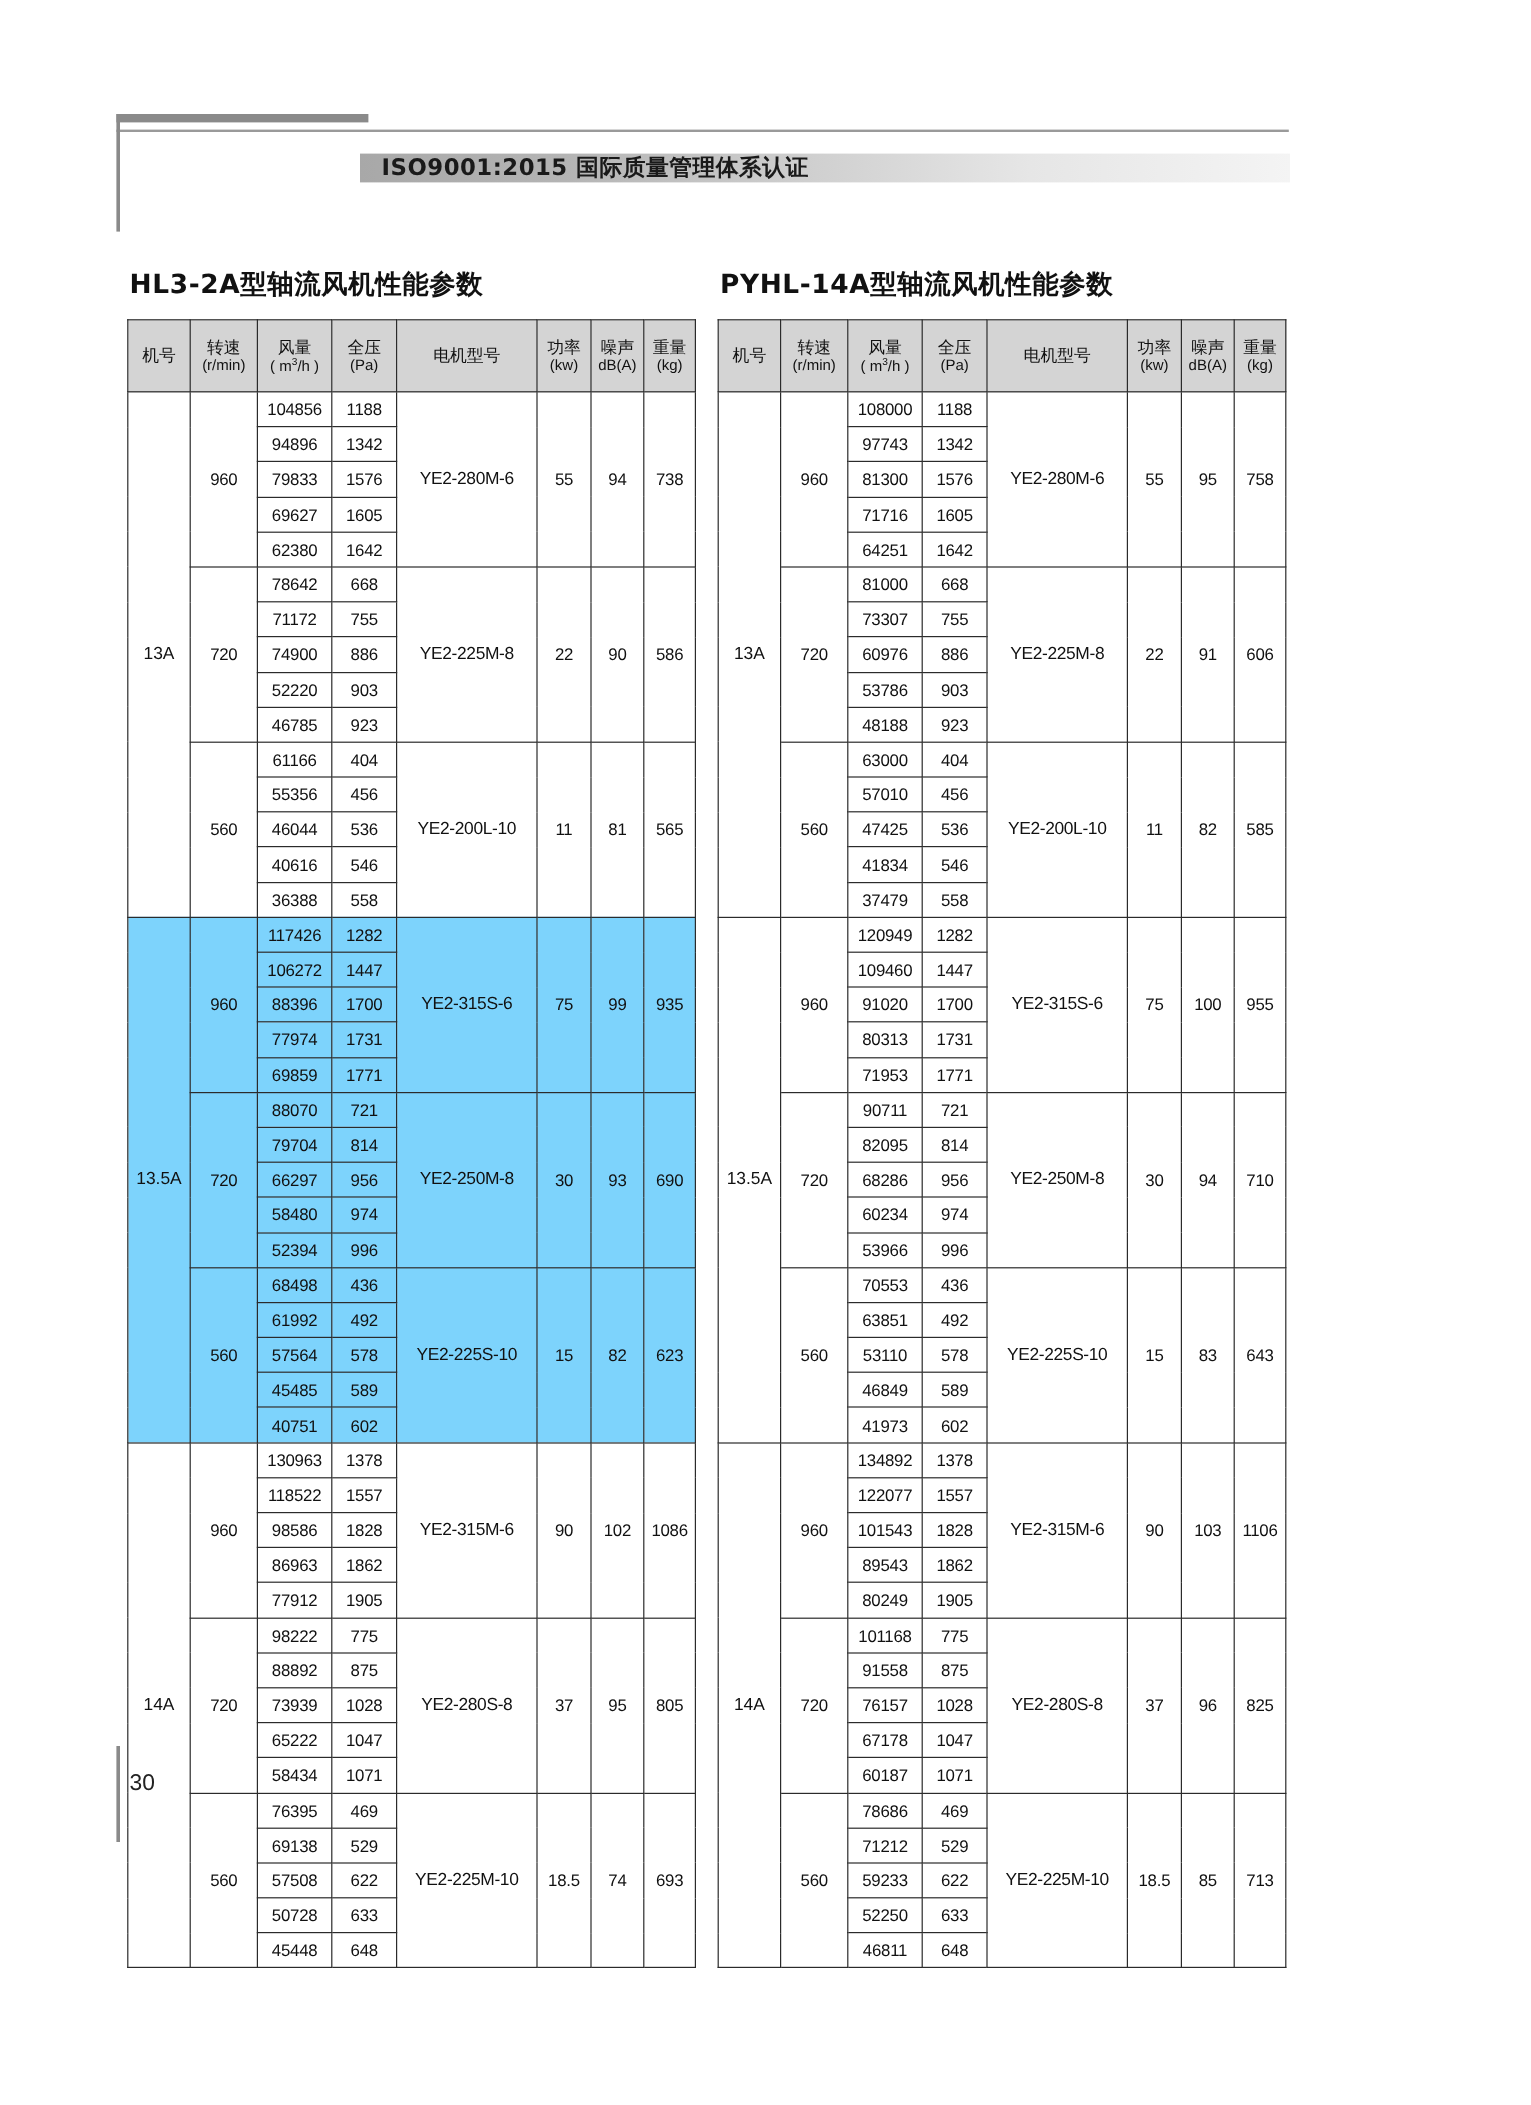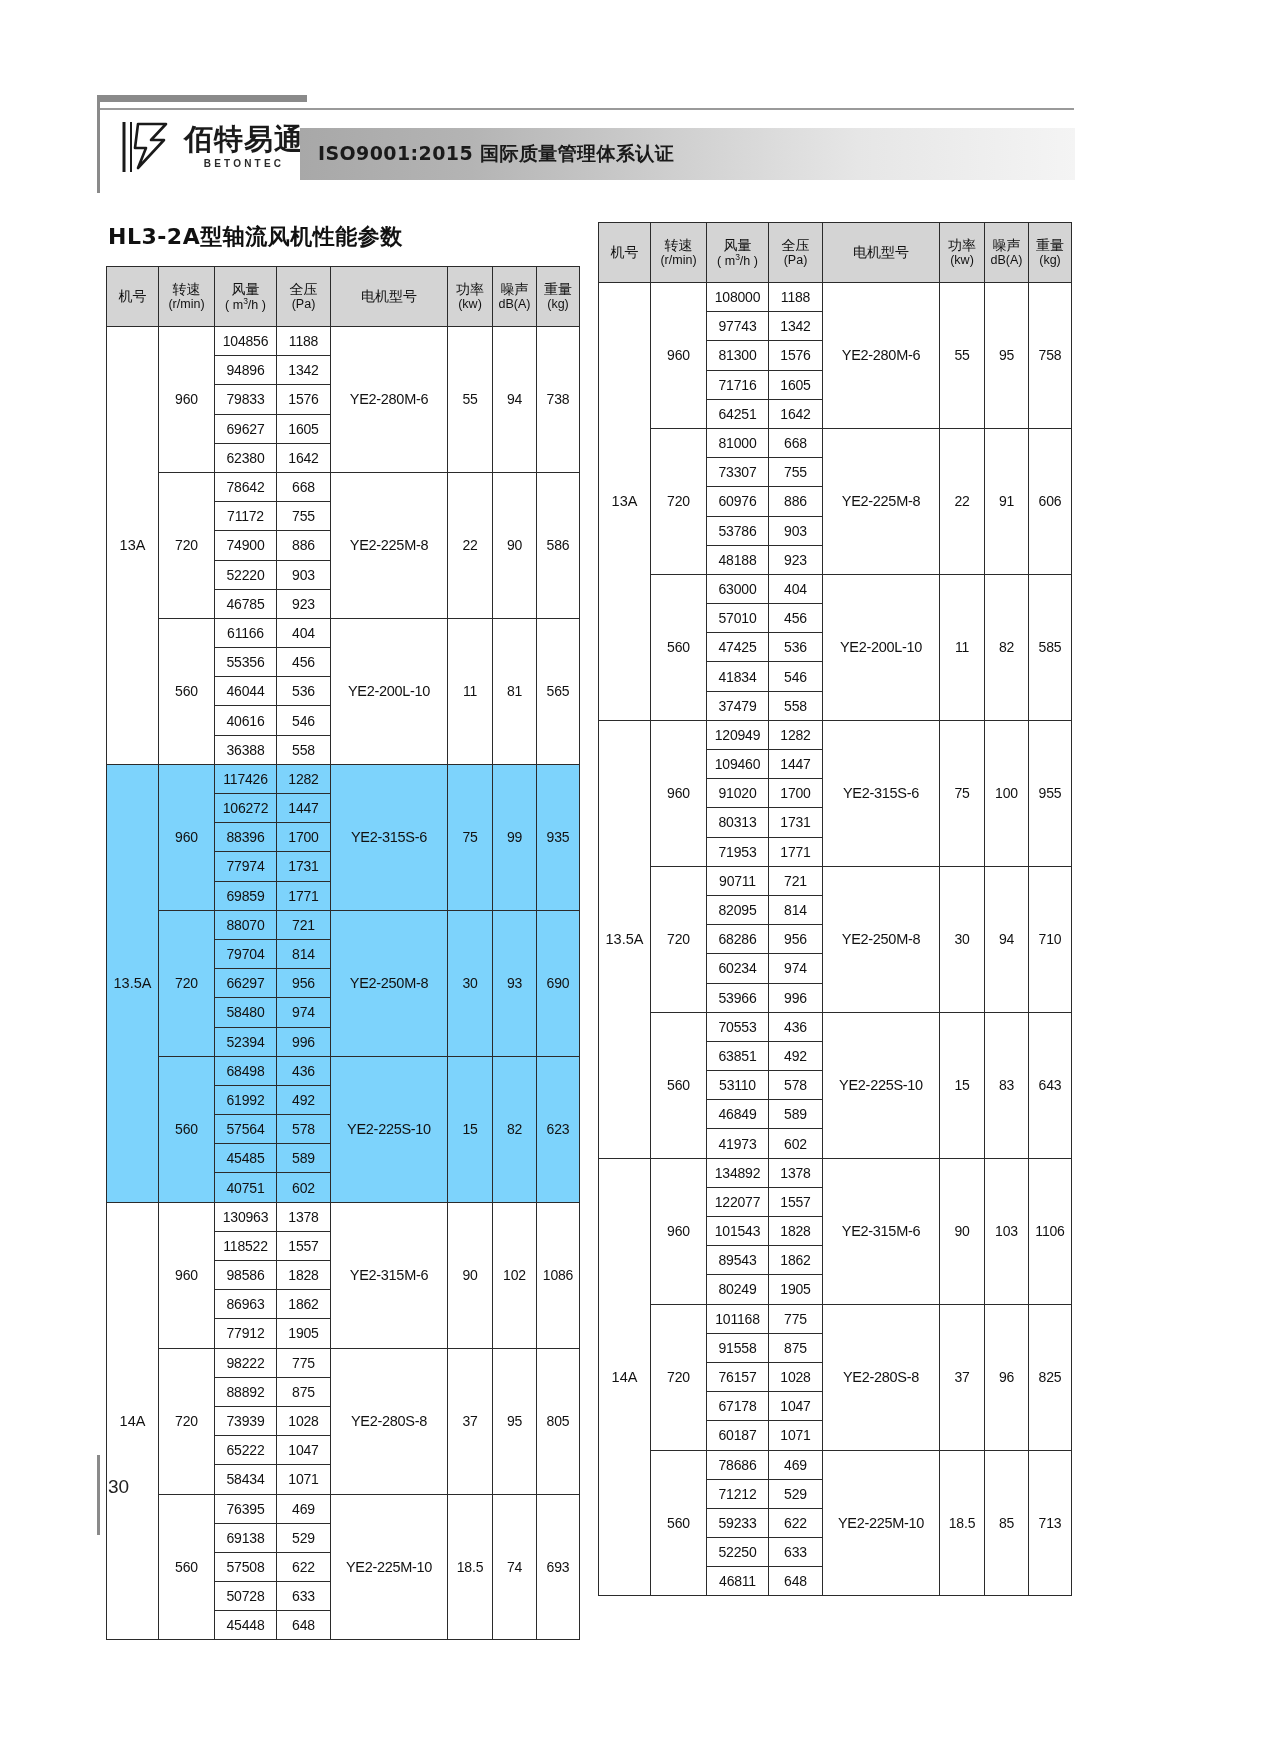--- a/index.html
+++ b/index.html
@@ -68,21 +68,21 @@
     font-size: 10px;
     letter-spacing: 3.2px;
     color: #2a2a2a;
     margin-top: 5px;
     font-weight: 700;
   }
 
   .iso-band {
     position: absolute;
     left: 300px; top: 128px;
-    width: 775px; height: 52px;
+    width: 775px; height: 24px;
     background: linear-gradient(to right, #a8a8a8 0%, #b4b4b4 22%, #cfcfcf 48%, #e6e6e6 72%, #f4f4f4 100%);
     display: flex;
     align-items: center;
   }
   .iso-band span {
     margin-left: 18px;
     font-size: 19px;
     font-weight: 700;
     color: #1a1a1a;
     letter-spacing: 0.4px;
@@ -172,33 +172,20 @@
   }
 </style>
 </head>
 <body>
 
 <div class="page-header">
   <div class="hdr-rule-top"></div>
   <div class="hdr-rule-long"></div>
   <div class="hdr-rule-vert"></div>
 
-  <div class="brand">
-    <div class="brand-mark">
-      <svg width="56" height="58" viewBox="0 0 56 58" aria-hidden="true">
-        <path d="M6 4 L6 54" stroke="#1a1a1a" stroke-width="3" fill="none"></path>
-        <path d="M13 4 L13 54" stroke="#1a1a1a" stroke-width="2" fill="none"></path>
-        <path d="M20 6 L48 6 L33 22 L46 22 L20 50 L28 30 L17 30 Z" fill="none" stroke="#1a1a1a" stroke-width="2.6" stroke-linejoin="round"></path>
-      </svg>
-    </div>
-    <div class="brand-text">
-      <div class="brand-cn">佰特易通</div>
-      <div class="brand-en">BETONTEC</div>
-    </div>
-  </div>
 
   <div class="iso-band">
     <span>ISO9001:2015 国际质量管理体系认证</span>
   </div>
 </div>
 
 <div class="sheet">
   <div class="cols">
     <div class="col-block">
       <div class="tbl-title">HL3-2A型轴流风机性能参数</div>
@@ -476,20 +463,21 @@
               <td class="num">45448</td>
               <td class="num">648</td>
             </tr>
           </tbody>
       </table>
     </div>
 
     <div class="col-gap"></div>
 
     <div class="col-block">
+      <div class="tbl-title">PYHL-14A型轴流风机性能参数</div>
       <table class="perf">
         <colgroup>
           <col class="c-mach">
             <col class="c-rpm">
             <col class="c-flow">
             <col class="c-press">
           <col class="c-motor">
             <col class="c-pow">
             <col class="c-noise">
             <col class="c-wt">

